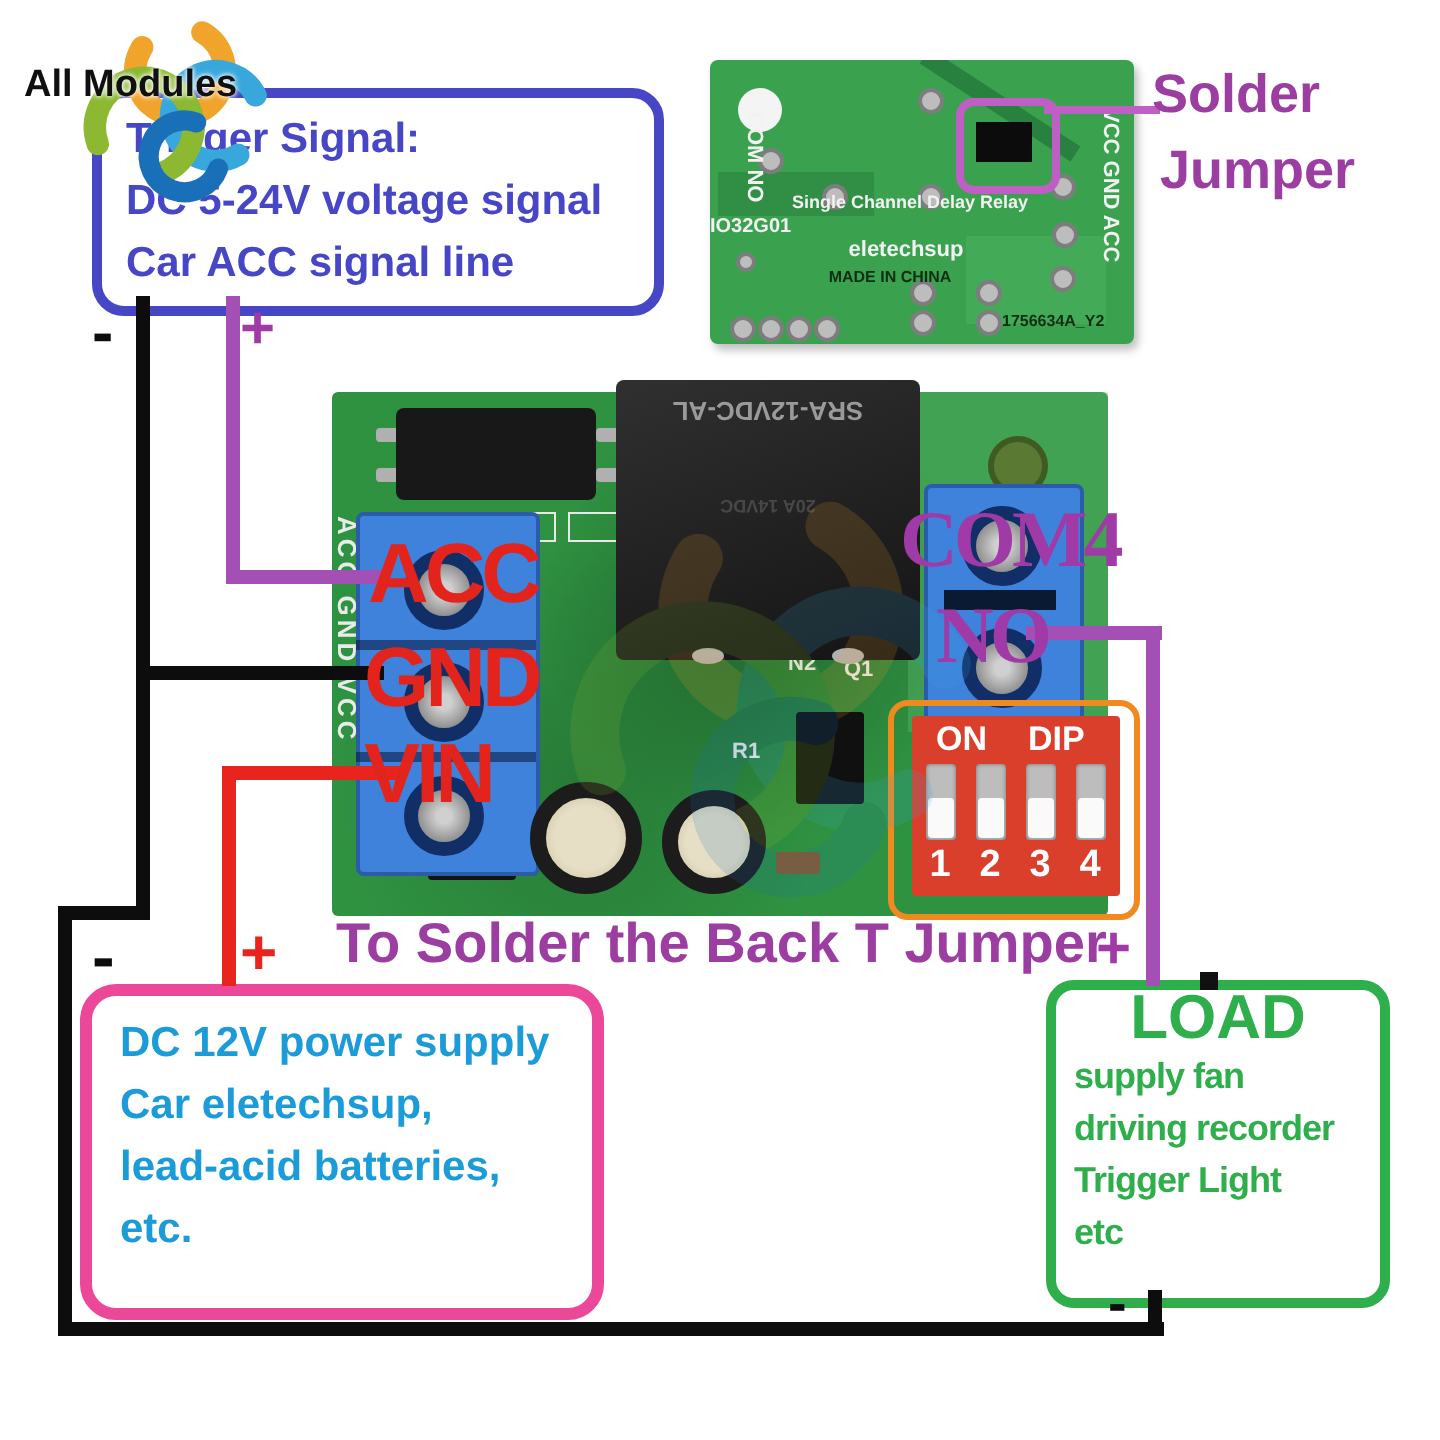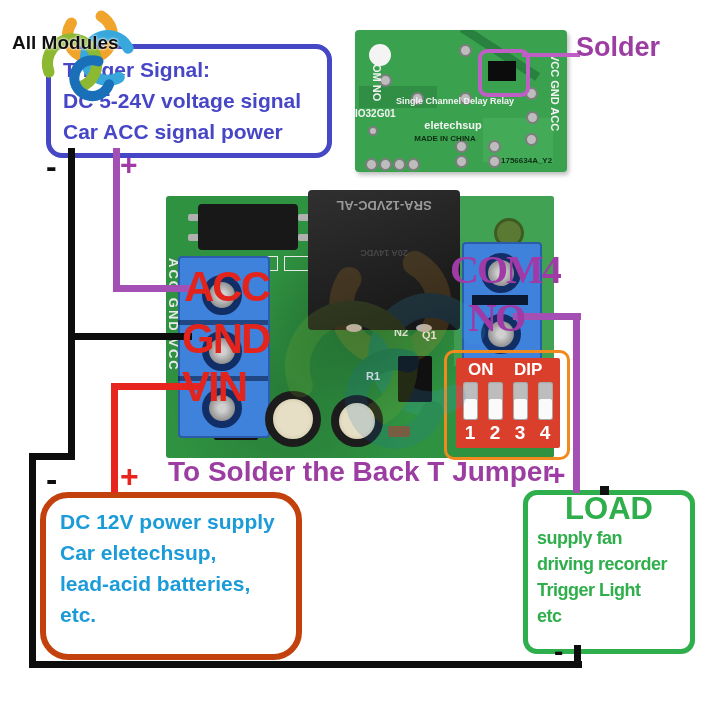--- a/index.html
+++ b/index.html
@@ -12,21 +12,21 @@
   .wire.red{background:#e8241f;}
   .lbl{position:absolute;font-weight:bold;line-height:1;}
   .lbl.minus{color:#0d0d0d;}
   .lbl.plusP{color:#a03aa6;}
   .lbl.plusR{color:#e8241f;}
 
   
   .note-box{position:absolute;background:#fff;z-index:3;}
   .trigger-box{left:46px;top:44px;width:276px;height:104px;border:5px solid #4547c4;border-radius:16px;}
   .trigger-box .tline{color:#4646c6;font-weight:bold;font-size:21px;line-height:31px;padding-left:12px;white-space:nowrap;}
-  .power-box{left:40px;top:492px;width:250px;height:156px;border:6px solid #c2410c;border-radius:28px;}
+  .power-box{left:40px;top:492px;width:250px;height:156px;border:6px solid #ec4899;border-radius:18px;}
   .power-box .tline{color:#1b9bd7;font-weight:bold;font-size:21px;line-height:31px;padding-left:14px;white-space:nowrap;}
   .load-box{left:523px;top:490px;width:162px;height:154px;border:5px solid #2fae4c;border-radius:14px;}
   .load-title{color:#2fae4c;font-weight:bold;font-size:31px;text-align:center;line-height:32px;margin-top:-2px;}
   .load-box .tline{color:#2fae4c;font-weight:bold;font-size:18px;line-height:26px;padding-left:9px;letter-spacing:-0.5px;white-space:nowrap;}
 
   
   .cap1{left:168px;top:456px;width:380px;text-align:center;font-size:28px;font-weight:bold;color:#9c3da2;z-index:5;white-space:nowrap;}
   .cap2{left:288px;top:498px;width:240px;text-align:center;font-size:28px;font-weight:bold;color:#9c3da2;z-index:5;white-space:nowrap;}
   .solder1{left:576px;top:32px;font-size:27px;font-weight:bold;color:#9c3da2;z-index:5;}
   .solder2{left:580px;top:70px;font-size:27px;font-weight:bold;color:#9c3da2;z-index:5;}
@@ -101,21 +101,21 @@
   <div class="lbl minus" style="left:46px;top:150px;font-size:32px;z-index:7">-</div>
   <div class="lbl plusP" style="left:120px;top:150px;font-size:30px;z-index:7">+</div>
   <div class="lbl minus" style="left:46px;top:462px;font-size:34px;z-index:7">-</div>
   <div class="lbl plusR" style="left:120px;top:460px;font-size:32px;z-index:7">+</div>
   <div class="lbl plusP" style="left:548px;top:460px;font-size:30px;z-index:7">+</div>
   <div class="lbl minus" style="left:554px;top:638px;font-size:28px;z-index:7">-</div>
 
   <div class="note-box trigger-box">
     <div class="tline" style="margin-top:5px">Trigger Signal:</div>
     <div class="tline">DC 5-24V voltage signal</div>
-    <div class="tline">Car ACC signal power</div>
+    <div class="tline">Car ACC signal line</div>
   </div>
 
   <div class="abs back-pcb">
     <div class="trace" style="left:100px;top:18px;width:90px;height:9px;transform:rotate(33deg)"></div>
     <div class="trace" style="left:4px;top:56px;width:78px;height:22px;opacity:.55"></div>
     <div class="trace" style="left:128px;top:88px;width:70px;height:44px;background:rgba(80,180,100,.45)"></div>
     <div class="hole" style="left:14px;top:14px"></div>
     <div class="pad" style="left:104px;top:14px"></div>
     <div class="pad" style="left:24px;top:44px"></div>
     <div class="pad" style="left:56px;top:62px"></div>
@@ -140,20 +140,21 @@
     <div class="bsilk" style="left:0;top:89px;width:196px;text-align:center;font-size:11px">eletechsup</div>
     <div class="bdark" style="left:0;top:104px;width:180px;text-align:center;font-size:8px">MADE IN CHINA</div>
     <div class="bdark" style="left:146px;top:126px;font-size:8px">1756634A_Y2</div>
 
     <div class="jumper-outline" style="left:123px;top:19px;width:44px;height:40px"></div>
     <div class="jumper-pad" style="left:133px;top:31px;width:28px;height:20px"></div>
   </div>
 
   <div class="abs" style="left:522px;top:53px;width:58px;height:4px;background:#bf5ec4;z-index:3"></div>
   <div class="abs solder1">Solder</div>
+  <div class="abs solder2">Jumper</div>
 
   <div class="abs main-pcb">
     <div class="abs" style="left:288px;top:0;width:100px;height:170px;background:rgba(110,200,125,.30)"></div>
 
     <div class="pin" style="left:22px;top:18px;width:12px;height:7px"></div>
     <div class="pin" style="left:22px;top:38px;width:12px;height:7px"></div>
     <div class="pin" style="left:132px;top:18px;width:12px;height:7px"></div>
     <div class="pin" style="left:132px;top:38px;width:12px;height:7px"></div>
     <div class="opto" style="left:32px;top:8px;width:100px;height:46px"></div>
 

